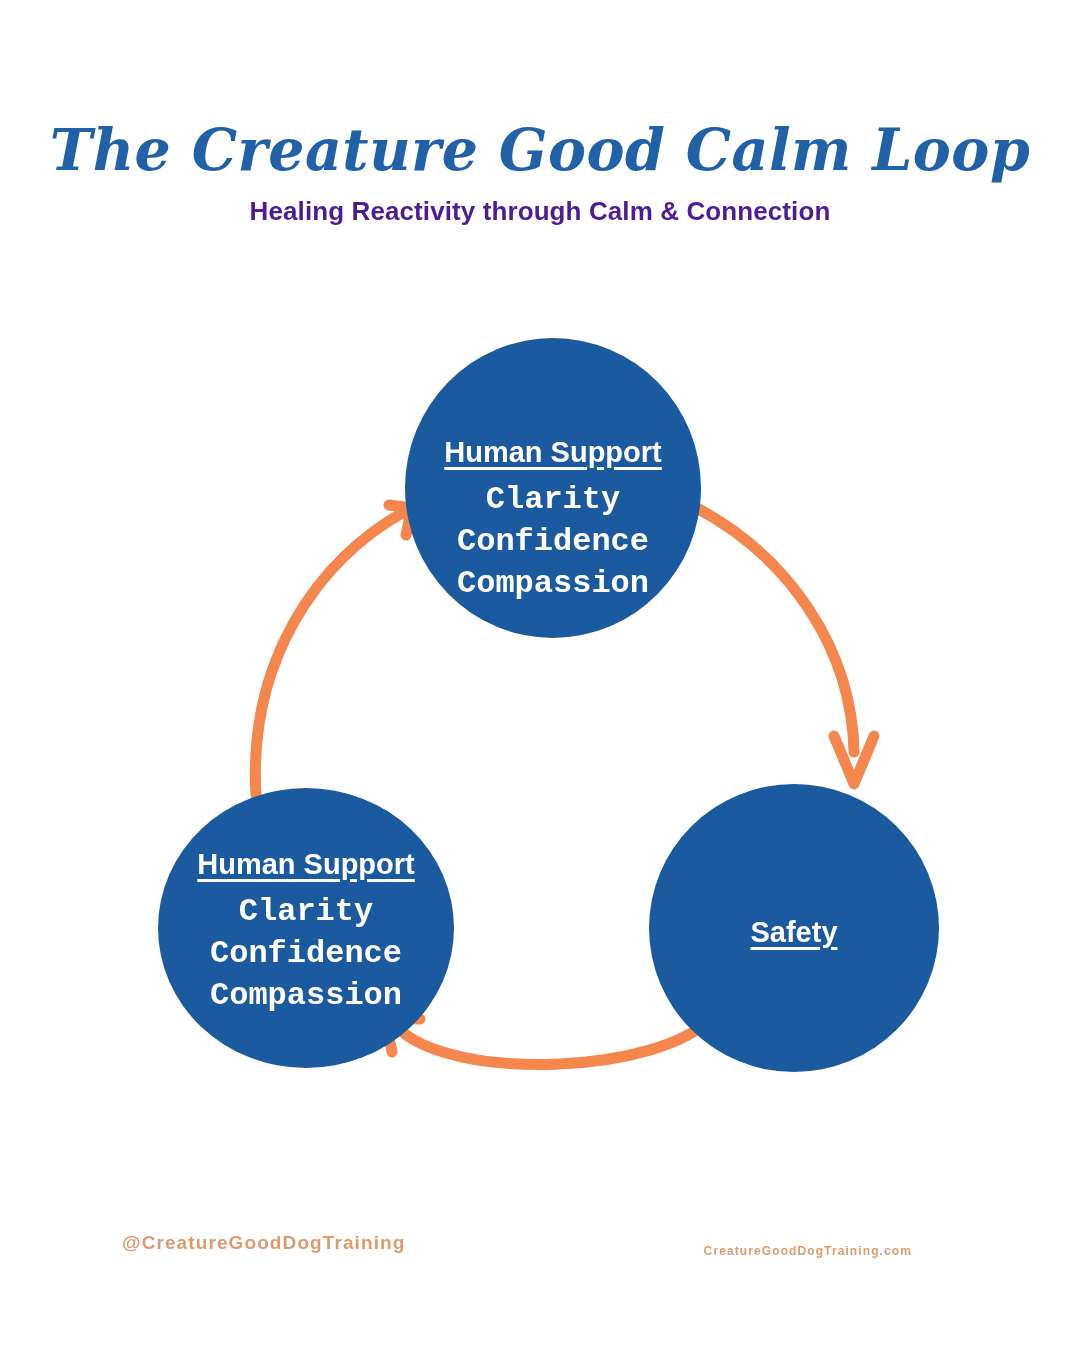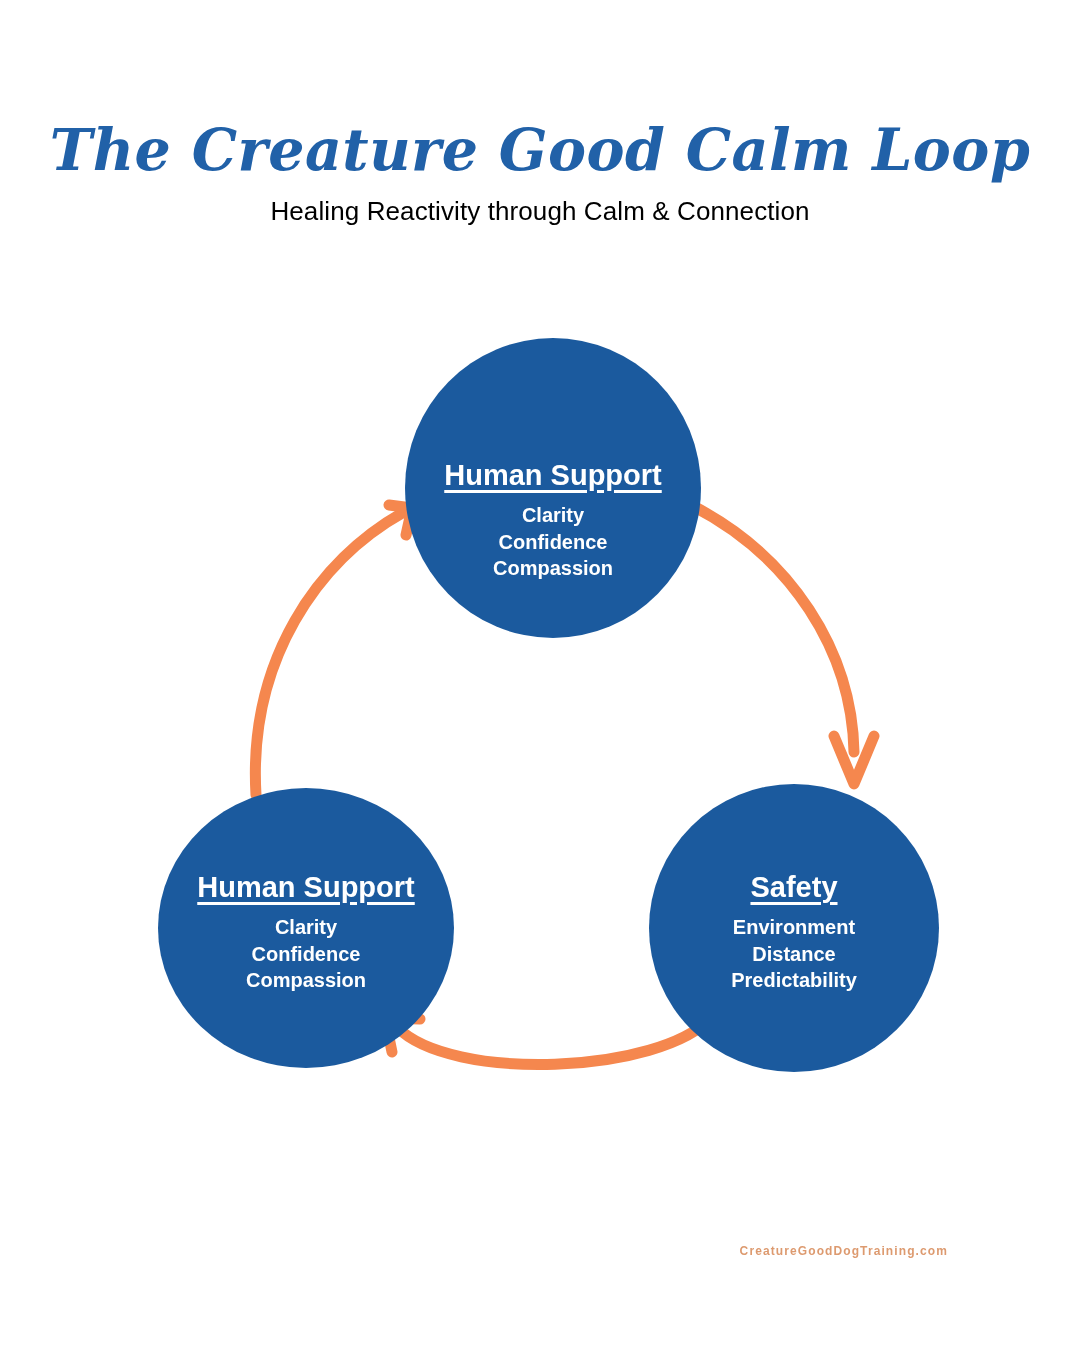--- a/index.html
+++ b/index.html
@@ -13,21 +13,20 @@
     font-family: "Liberation Sans", sans-serif;
     overflow: hidden;
     position: relative;
   }
 
   .canvas {
     position: absolute;
     left: 0; top: 0;
     width: 1004px;
     height: 1350px;
-    padding-left: 36px;
   }
 
   
   .header {
     position: absolute;
     left: 0;
     top: 120px;
     width: 1080px;
     text-align: center;
   }
@@ -38,24 +37,24 @@
     font-size: 57px;
     line-height: 1.05;
     color: #2161a8;
     letter-spacing: 0.5px;
     margin: 0;
     white-space: nowrap;
   }
   .subtitle {
     margin: 16px 0 0 0;
     font-family: "Liberation Sans", sans-serif;
-    font-weight: normal;
+    font-weight: bold;
     font-size: 26px;
     letter-spacing: 0.1px;
-    color: #000000;
+    color: #4c1d95;
     white-space: nowrap;
   }
 
   
   .diagram {
     position: absolute;
     left: 0;
     top: 0;
     width: 1080px;
     height: 1350px;
@@ -86,23 +85,23 @@
     font-family: "Liberation Sans", sans-serif;
     font-weight: bold;
     font-size: 29px;
     line-height: 1.1;
     text-decoration: underline;
     text-underline-offset: 5px;
     text-decoration-thickness: 2.5px;
     margin: 0;
   }
   .node-items {
-    font-family: Liberation Sans, sans-serif;
-    font-weight: bold;
-    font-size: 20px;
+    font-family: Liberation Mono, monospace;
+    font-weight: bold;
+    font-size: 32px;
     line-height: 1.32;
     white-space: pre-line;
   }
 
   #node-top {
     left: 405px;
     top: 338px;
     width: 296px;
     height: 300px;
   }
@@ -187,21 +186,19 @@
 
     <div class="node" id="node-left">
       <div class="node-title">Human Support</div>
       <div class="node-items">Clarity
 Confidence
 Compassion</div>
     </div>
 
     <div class="node" id="node-right">
       <div class="node-title">Safety</div>
-      <div class="node-items">Environment
-Distance
-Predictability</div>
     </div>
   </div>
 
+  <div class="footer-handle">@CreatureGoodDogTraining</div>
   <div class="footer-site">CreatureGoodDogTraining.com</div>
 
 </div>
 
 </body></html>

